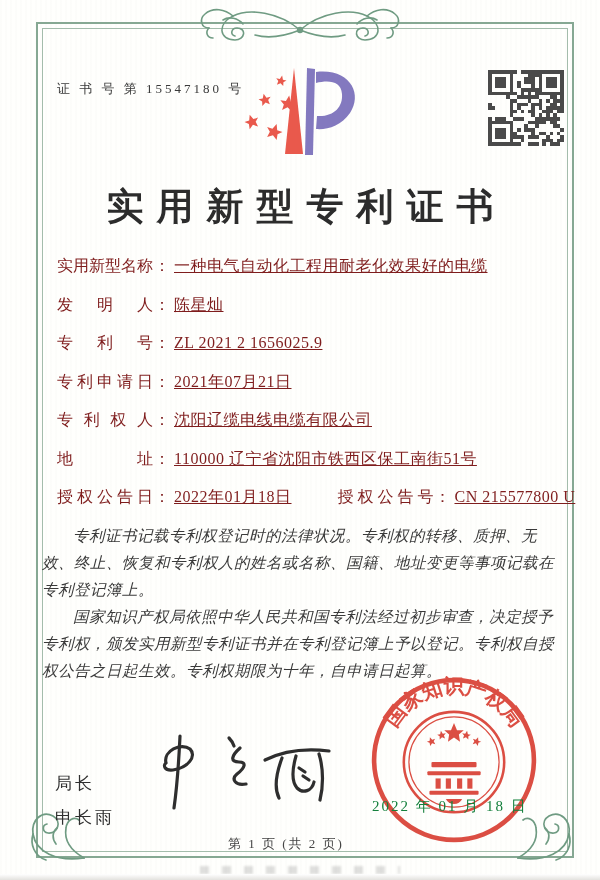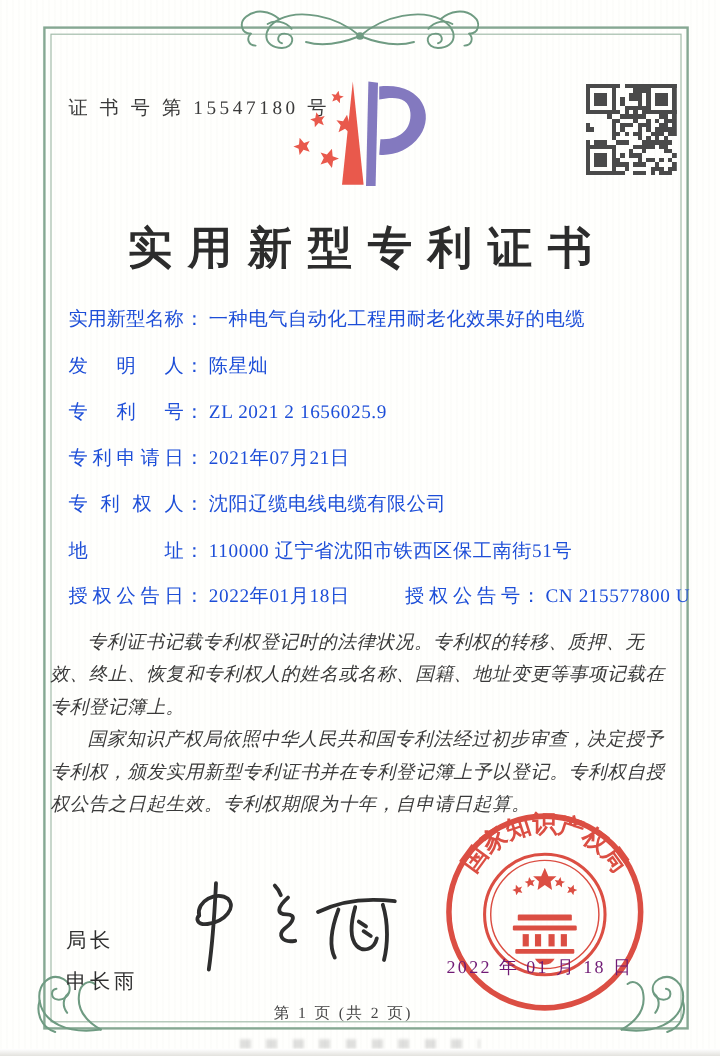--- a/index.html
+++ b/index.html
@@ -27,33 +27,33 @@
     border:1px solid #a3bcab;
   }
   .ornament{position:absolute;pointer-events:none;}
   .ornament svg{display:block;}
   .orn-top{left:183px;top:2px;}
   .orn-bl{left:26px;top:806px;}
   .orn-br{left:514px;top:806px;}
   
   .cert-no{
     position:absolute;left:57px;top:80px;
-    font-size:16px;letter-spacing:3px;color:#3a3a3a;
+    font-size:13px;letter-spacing:3px;color:#3a3a3a;
   }
   .logo{position:absolute;left:236px;top:56px;}
   .qr{position:absolute;left:488px;top:70px;width:76px;height:76px;}
   .title{
     position:absolute;left:0;width:600px;top:182px;
     text-align:center;font-size:37px;font-weight:600;
     letter-spacing:13px;padding-left:13px;box-sizing:border-box;
     color:#2c2c2c;
   }
   
   .fields{position:absolute;left:57px;top:256px;width:500px;font-size:16px;}
-  .field-row{height:16px;margin-bottom:22.5px;white-space:nowrap;color:#1d4ed8;}
+  .field-row{height:16px;margin-bottom:22.5px;white-space:nowrap;color:#7f1d1d;text-decoration:underline;}
   .flabel{
     display:inline-block;width:96px;vertical-align:top;
     text-align:justify;text-align-last:justify;
   }
   .colon{display:inline-block;margin:0 4px 0 1px;}
   .fvalue{letter-spacing:0.5px;}
   .pair2{margin-left:46px;}
   
   .body-text{
     position:absolute;left:42px;top:522px;width:518px;
@@ -61,21 +61,21 @@
     color:#3a3a3a;letter-spacing:0.5px;
   }
   .body-text p{margin:0;text-indent:2em;}
   
   .officer{position:absolute;left:55px;top:772px;font-size:17px;letter-spacing:3px;color:#2f2f2f;}
   .officer div{margin-bottom:11px;}
   .signature{position:absolute;left:133px;top:718px;}
   .seal{position:absolute;left:370px;top:676px;width:168px;height:168px;opacity:0.92;}
   .seal-date{
     position:absolute;left:372px;top:797px;font-size:15px;
-    letter-spacing:2px;color:#701a75;z-index:5;
+    letter-spacing:2px;color:#15803d;z-index:5;
   }
   
   .footer{
     position:absolute;left:0;width:572px;top:835px;text-align:center;
     font-size:13px;letter-spacing:2px;color:#444;
   }
   .showthrough{
     position:absolute;left:200px;top:866px;width:200px;height:8px;
     background:repeating-linear-gradient(90deg,rgba(110,110,110,0.22) 0 9px,rgba(0,0,0,0) 9px 22px);
     filter:blur(1.2px);pointer-events:none;

